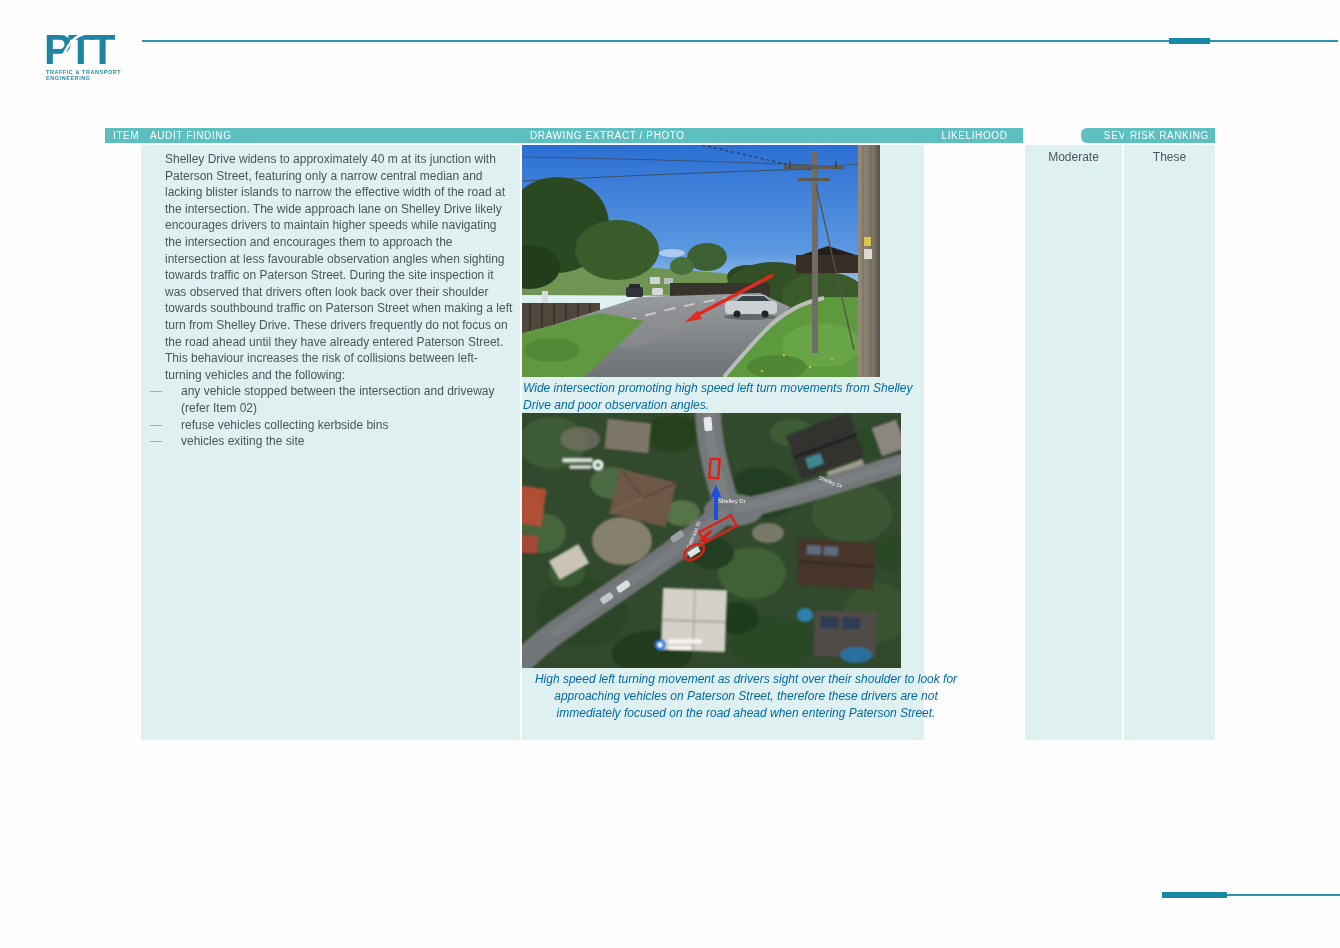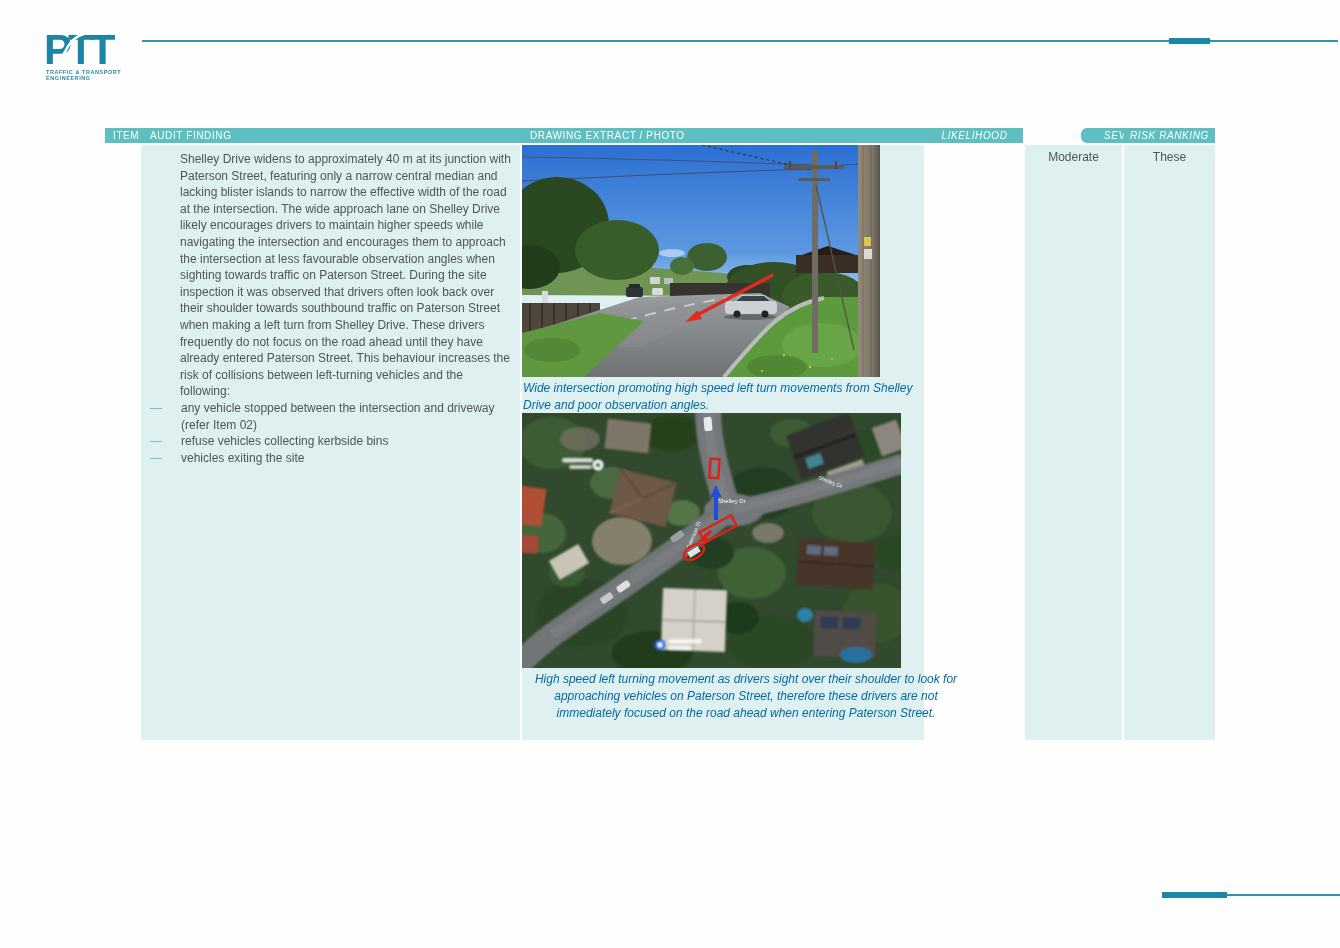--- a/index.html
+++ b/index.html
@@ -11,24 +11,24 @@
   .rule-thin{background:#2e93ad;height:2px;}
   .rule-thick{background:#1987a6;height:6px;}
 
   
   .logo-tagline{font-size:5.5px;letter-spacing:.55px;color:#2a8aa6;font-weight:bold;}
 
   
   .th{background:#5ebfc1;color:#ffffff;font-size:10px;letter-spacing:.6px;
       display:flex;align-items:center;height:15px;}
   .th.pad{padding-left:8px;}
-  .th.center{justify-content:center;font-style:italic;}
+  .th.center{justify-content:center;}
   .cell{background:#dff0f1;}
   .body-text{font-size:12px;line-height:16.6px;}
-  .finding-par{padding:6px 6px 0 23px;margin-left:15px;}
+  .finding-par{padding:6px 6px 0 23px;}
   .bullet{display:flex;padding-left:8px;margin-top:0;}
   .bullet .dash{width:31px;flex:0 0 31px;color:#5ebfc1;}
   .bullet .btxt{flex:1;padding-right:14px;}
   .caption{font-style:italic;font-size:12px;line-height:16.8px;color:#0369a1;}
   .rating{font-size:12px;text-align:center;padding-top:5px;}
   svg{display:block;}
 </style>
 </head>
 <body>
 

